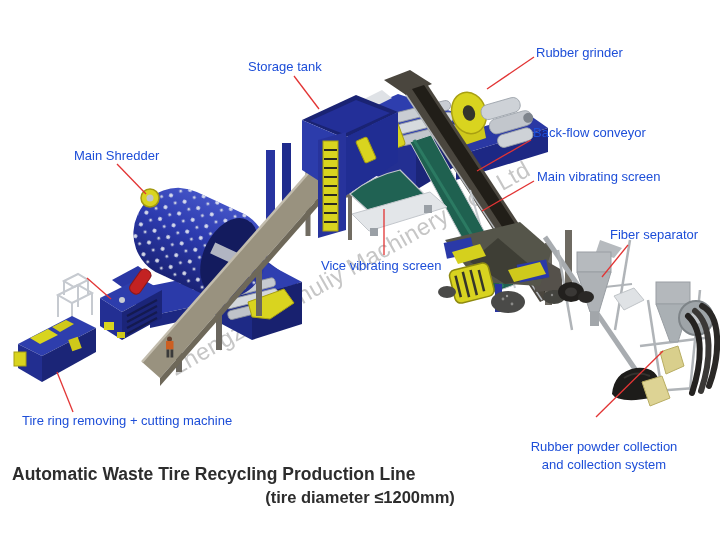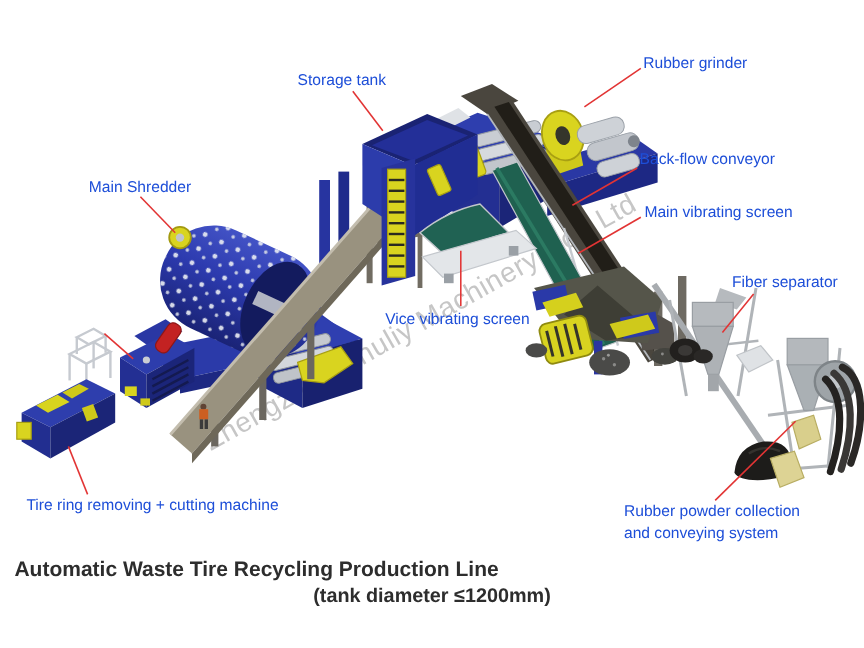--- a/index.html
+++ b/index.html
@@ -11,21 +11,21 @@
     position:absolute;left:172px;top:356px;
     font-size:23.5px;color:#c6c6c6;white-space:nowrap;
     transform:rotate(-29.5deg);transform-origin:0 50%;
     letter-spacing:.5px;
   }
   .scene{position:absolute;left:0;top:0;}
   .label{
     position:absolute;font-size:13px;line-height:18px;color:#1d4ed8;
     white-space:nowrap;
   }
-  .label.center{text-align:left;white-space:normal;}
+  .label.center{text-align:center;white-space:normal;margin-top:21px;}
   .title1{
     position:absolute;top:464px;left:0;width:720px;text-align:left;
     font-size:17.5px;font-weight:700;color:#2d2d2d;padding-left:12px;
   }
   .title2{
     position:absolute;top:488px;left:0;width:720px;text-align:center;
     font-size:16.5px;font-weight:700;color:#2d2d2d;
   }
 </style>
 </head>
@@ -303,18 +303,18 @@
   <div class="label" style="left:537px;top:168px">Main vibrating screen</div>
   <div class="label" style="left:533px;top:124px">Back-flow conveyor</div>
   <div class="label" style="left:610px;top:226px">Fiber separator</div>
   <div class="label" style="left:74px;top:147px">Main Shredder</div>
   <div class="label" style="left:23px;top:240px">
   </div>
   <div class="label" style="left:321px;top:257px">Vice vibrating screen</div>
   <div class="label" style="left:22px;top:412px">Tire ring removing + cutting machine</div>
   <div class="label center" style="left:520px;top:417px;width:168px">
     <div>Rubber powder collection</div>
-    <div>and conveying system</div>
+    <div>and collection system</div>
   </div>
 
   <div class="title1">Automatic Waste Tire Recycling Production Line</div>
-  <div class="title2">(tank diameter ≤1200mm)</div>
+  <div class="title2">(tire diameter ≤1200mm)</div>
 </div>
 
 </body></html>

